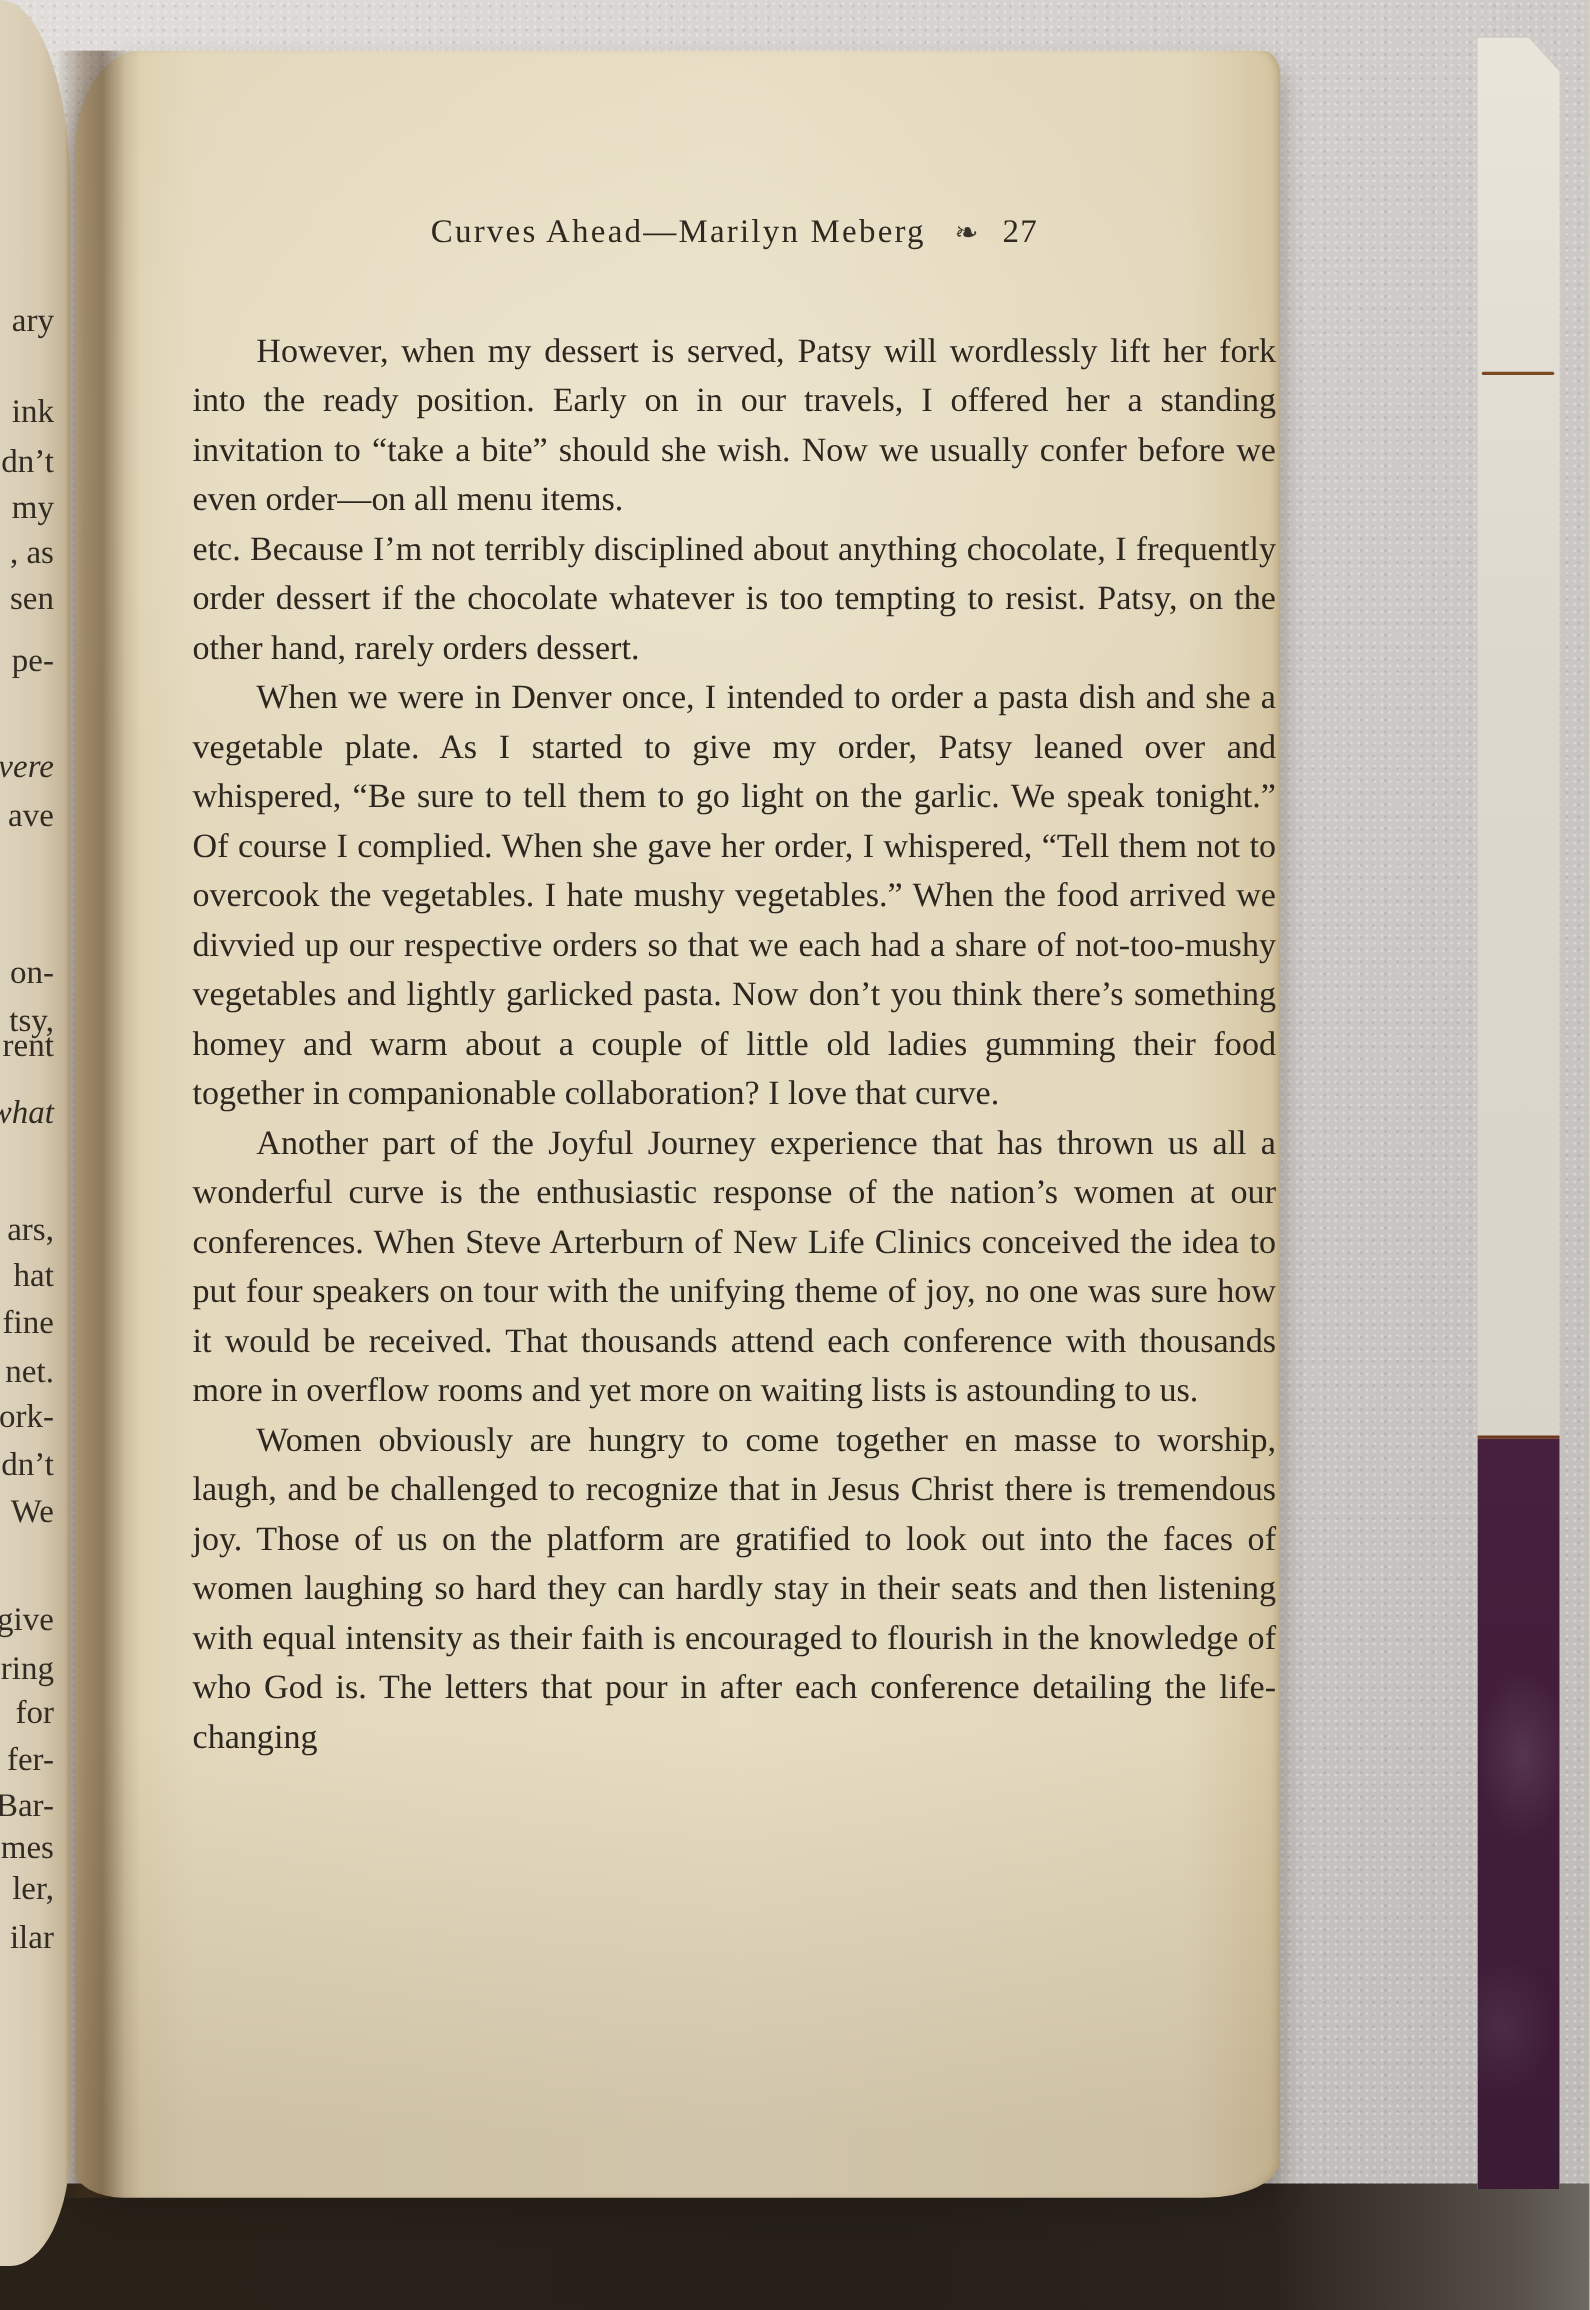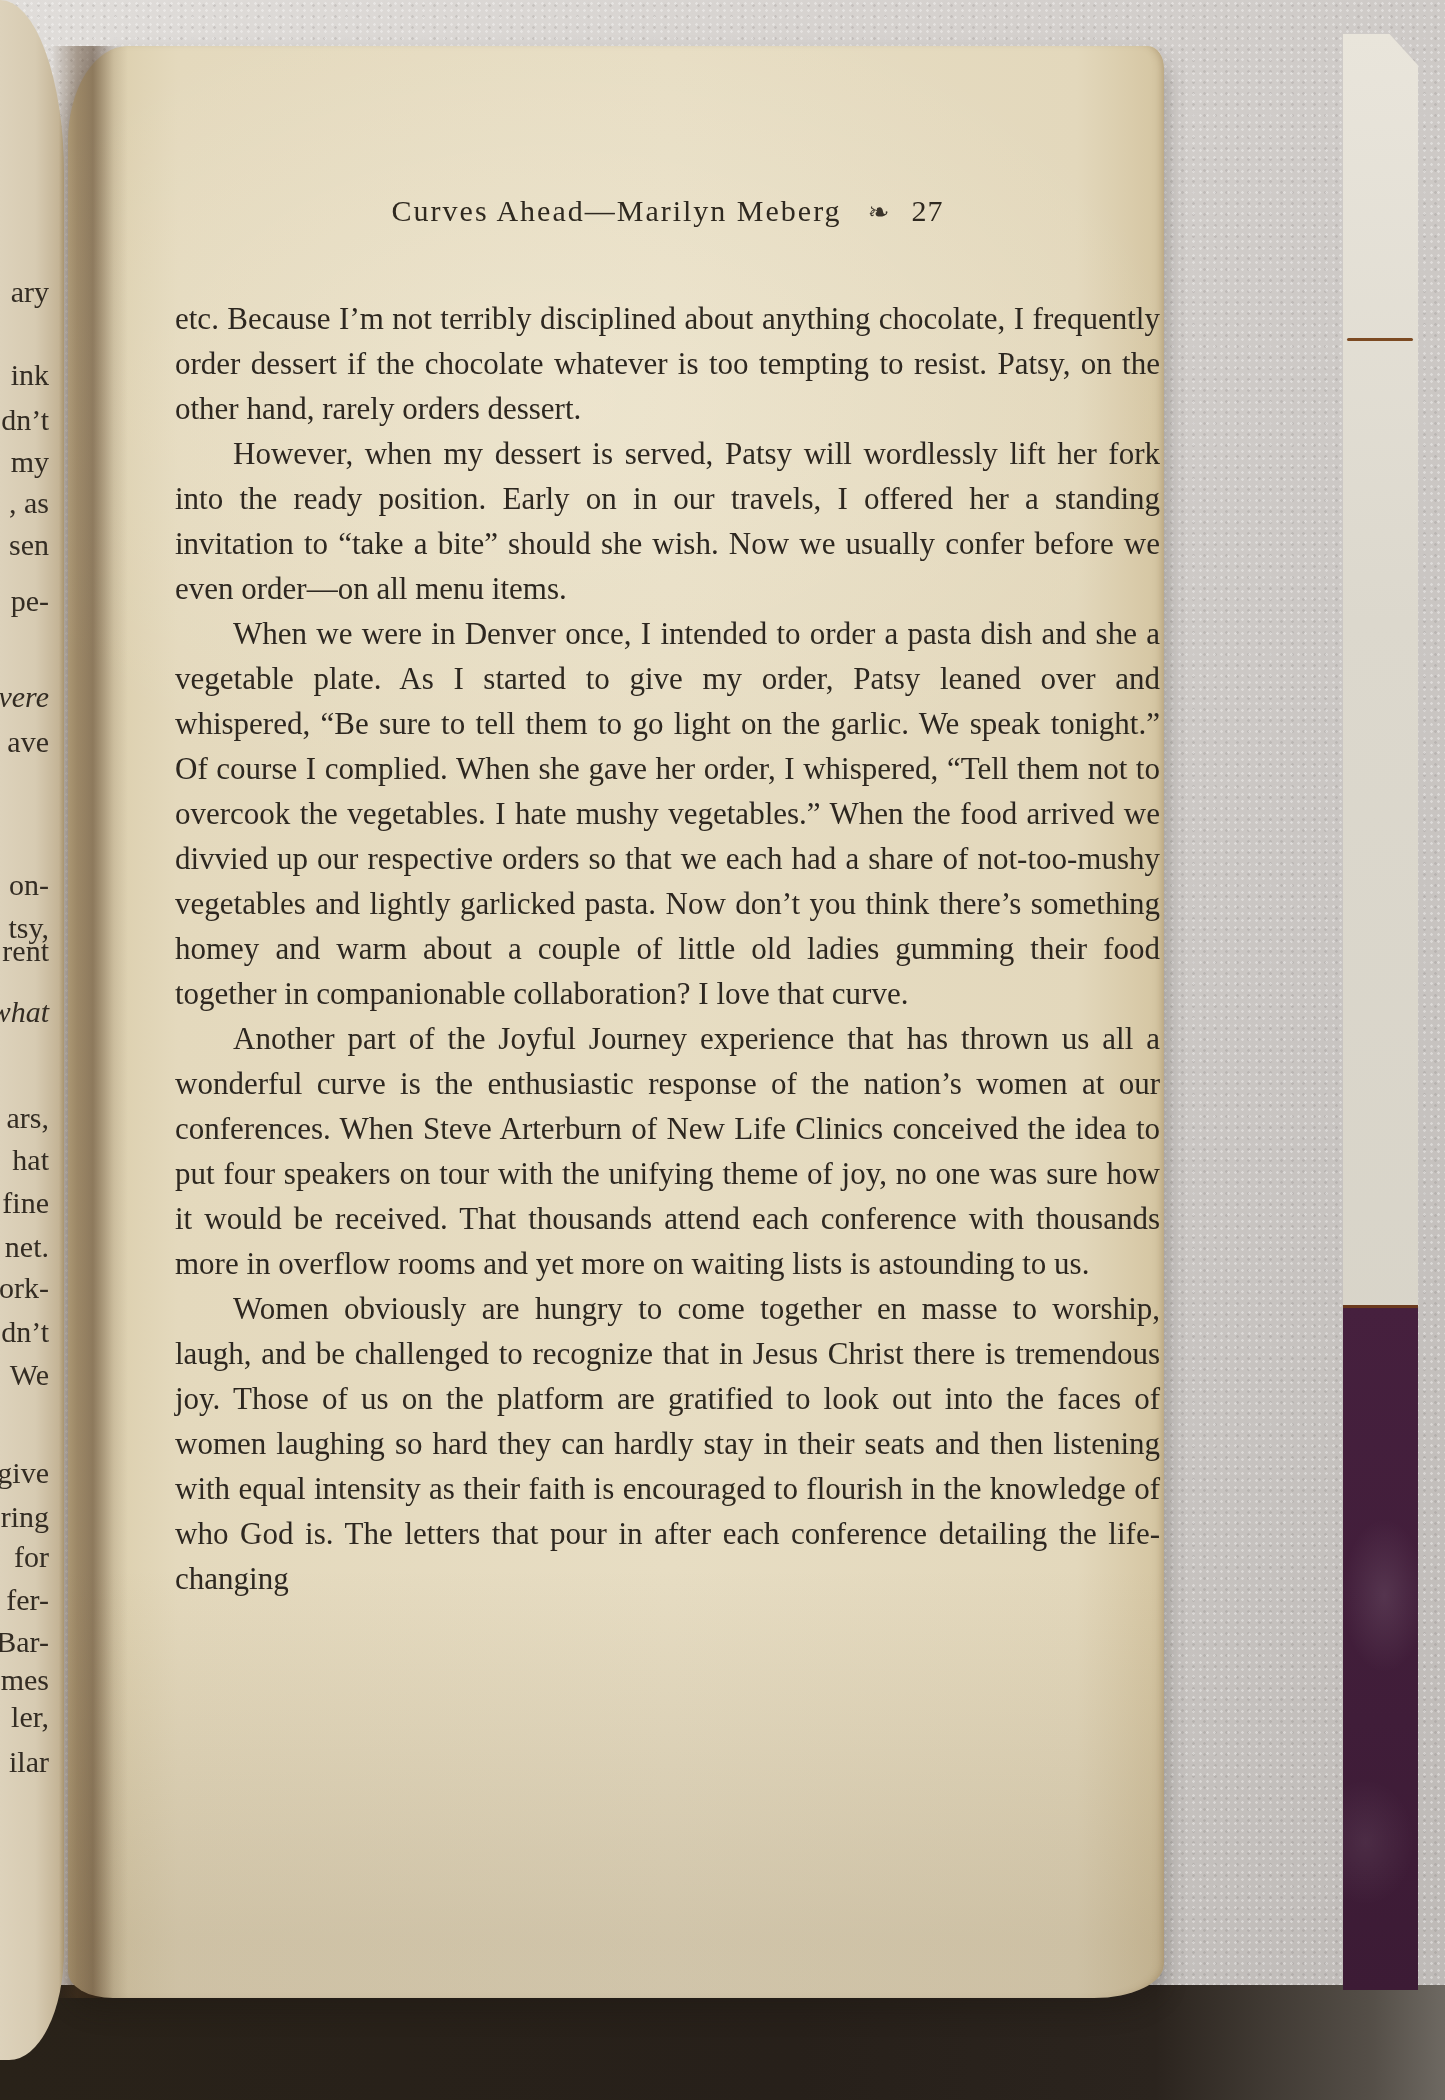--- a/index.html
+++ b/index.html
@@ -141,21 +141,21 @@
       </div>
   </div>
 
   <div class="gutter"></div>
 
   <div class="main-page">
     <div class="running-head">
       <span>Curves Ahead—Marilyn Meberg</span><span class="ornament">❧</span><span class="pageno">27</span>
     </div>
     <div class="body-text">
+        <p class="para indent">However, when my dessert is served, Patsy will wordlessly lift her fork into the ready position. Early on in our travels, I offered her a standing invitation to “take a bite” should she wish. Now we usually confer before we even order—on all menu items.</p>
         <p class="para">etc. Because I’m not terribly disciplined about anything chocolate, I frequently order dessert if the chocolate whatever is too tempting to resist. Patsy, on the other hand, rarely orders dessert.</p>
-        <p class="para indent">However, when my dessert is served, Patsy will wordlessly lift her fork into the ready position. Early on in our travels, I offered her a standing invitation to “take a bite” should she wish. Now we usually confer before we even order—on all menu items.</p>
         <p class="para indent">When we were in Denver once, I intended to order a pasta dish and she a vegetable plate. As I started to give my order, Patsy leaned over and whispered, “Be sure to tell them to go light on the garlic. We speak tonight.” Of course I complied. When she gave her order, I whispered, “Tell them not to overcook the vegetables. I hate mushy vegetables.” When the food arrived we divvied up our respective orders so that we each had a share of not-too-mushy vegetables and lightly garlicked pasta. Now don’t you think there’s something homey and warm about a couple of little old ladies gumming their food together in companionable collaboration? I love that curve.</p>
         <p class="para indent">Another part of the Joyful Journey experience that has thrown us all a wonderful curve is the enthusiastic response of the nation’s women at our conferences. When Steve Arterburn of New Life Clinics conceived the idea to put four speakers on tour with the unifying theme of joy, no one was sure how it would be received. That thousands attend each conference with thousands more in overflow rooms and yet more on waiting lists is astounding to us.</p>
         <p class="para indent">Women obviously are hungry to come together en masse to worship, laugh, and be challenged to recognize that in Jesus Christ there is tremendous joy. Those of us on the platform are gratified to look out into the faces of women laughing so hard they can hardly stay in their seats and then listening with equal intensity as their faith is encouraged to flourish in the knowledge of who God is. The letters that pour in after each conference detailing the life-changing</p>
       </div>
   </div>
 
 </div>
 
 </body></html>

